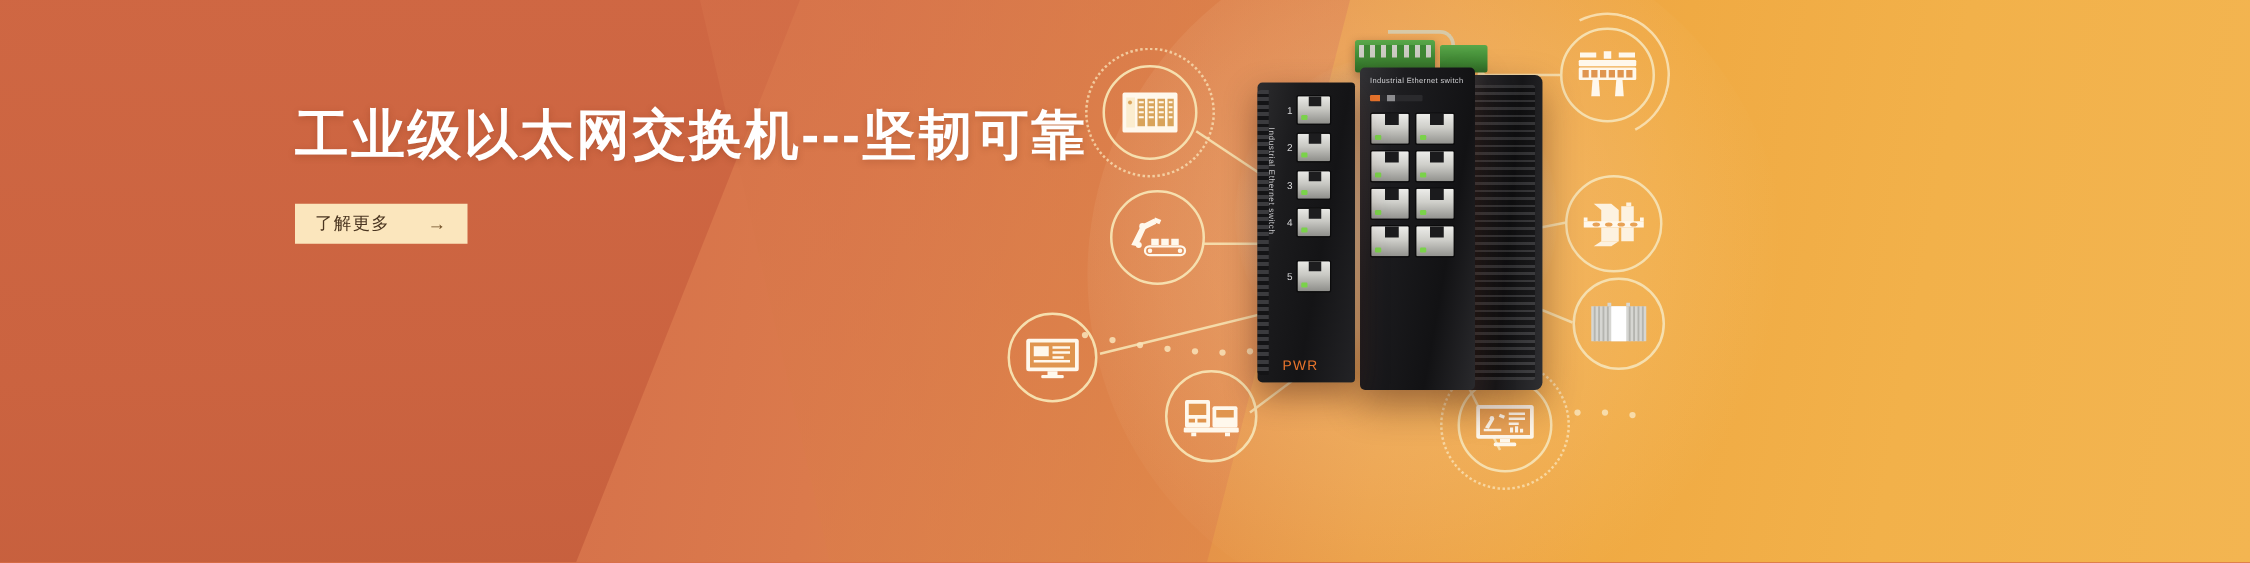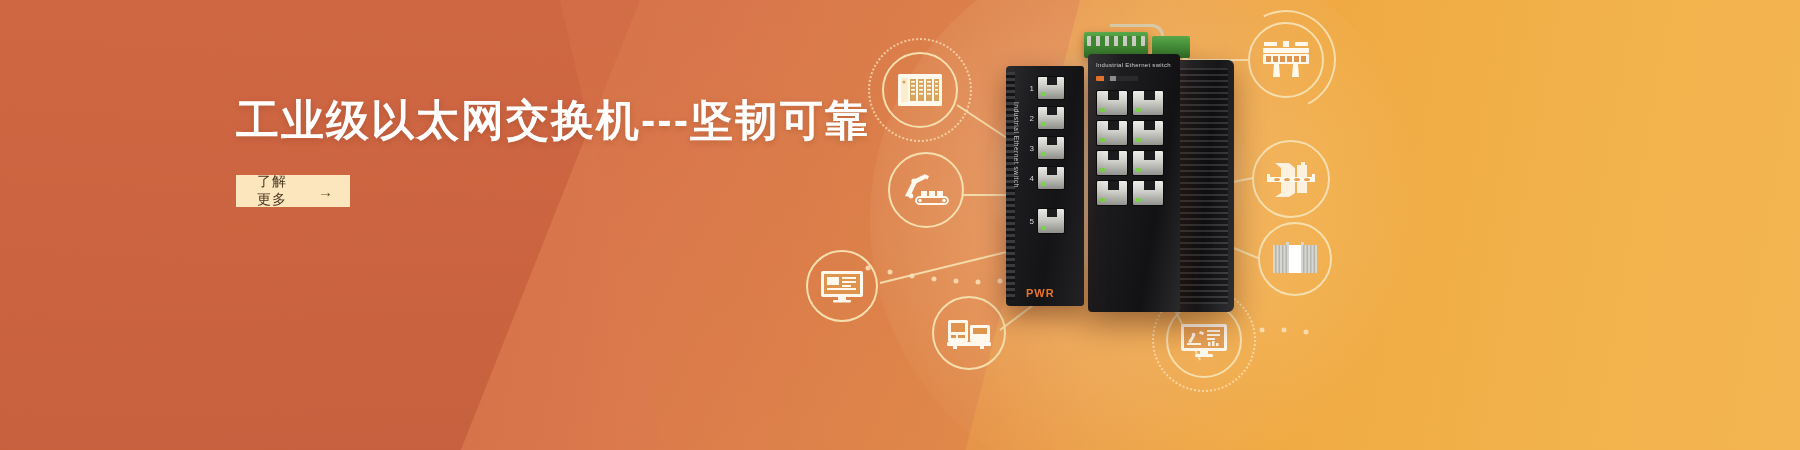--- a/index.html
+++ b/index.html
@@ -41,21 +41,21 @@
     opacity:.55;
   }
   .bg-glow{
     position:absolute; left:870px; top:-60px;
     width:560px; height:560px; border-radius:50%;
     background:radial-gradient(circle at 45% 45%, rgba(255,235,200,.30) 0%, rgba(255,225,185,.14) 45%, rgba(255,220,180,0) 70%);
   }
 
   
   .copy{
-    position:absolute; left:236px; top:96px;
+    position:absolute; left:236px; top:84px;
     width:640px;
   }
   .headline{
     font-size:43px;
     font-weight:bold;
     color:#ffffff;
     letter-spacing:2px;
     line-height:1.15;
     white-space:nowrap;
     text-shadow:0 2px 6px rgba(120,45,20,.28);
@@ -68,21 +68,21 @@
     white-space:nowrap;
     font-weight:500;
     text-shadow:0 1px 4px rgba(120,45,20,.22);
   }
   .cta{
     margin-top:30px;
     display:inline-flex;
     align-items:center;
     justify-content:space-between;
     gap:26px;
-    width:114px;
+    width:138px;
     height:32px;
     padding:0 16px;
     background:#fbe6bd;
     color:#4a3520;
     font-size:14px;
     letter-spacing:1px;
     cursor:pointer;
     border:none;
     font-family:inherit;
   }
@@ -132,21 +132,21 @@
     content:""; position:absolute; left:9px; top:0; width:10px; height:8px;
     background:#1d1d1f;
   }
   .port:after{
     content:""; position:absolute; left:3px; bottom:3px; width:5px; height:4px;
     background:#7ad24a; border-radius:1px;
   }
   .port.p5{ height:26px; }
   .pwr{
     position:absolute; left:20px; bottom:7px;
-    font-size:11px; font-weight:bold; letter-spacing:1px;
+    font-size:11px; font-weight:normal; letter-spacing:1px;
     color:#e8742c;
   }
 
   
   .dev-b{
     position:absolute; left:128px; top:36px;
     width:92px; height:258px;
     background:linear-gradient(100deg,#333336 0%,#1d1d20 26%,#121214 70%,#2a2a2d 100%);
     border-radius:4px;
     box-shadow:0 12px 30px rgba(60,20,8,.48);

